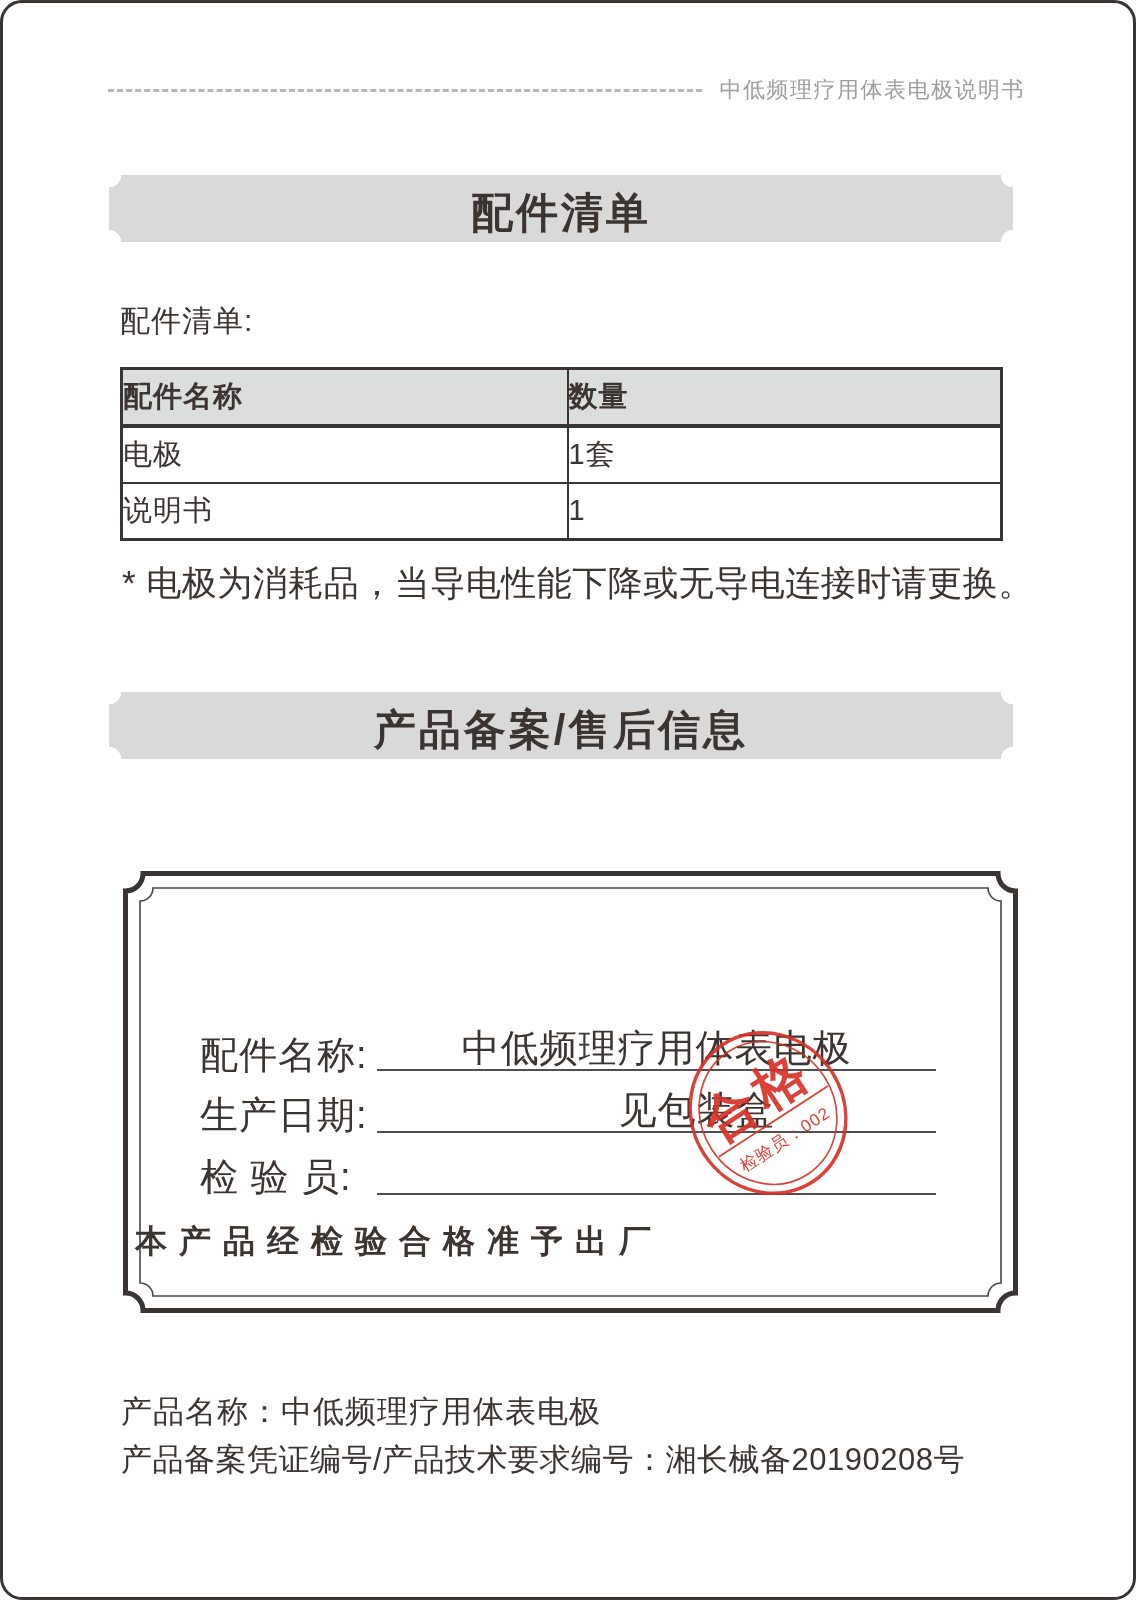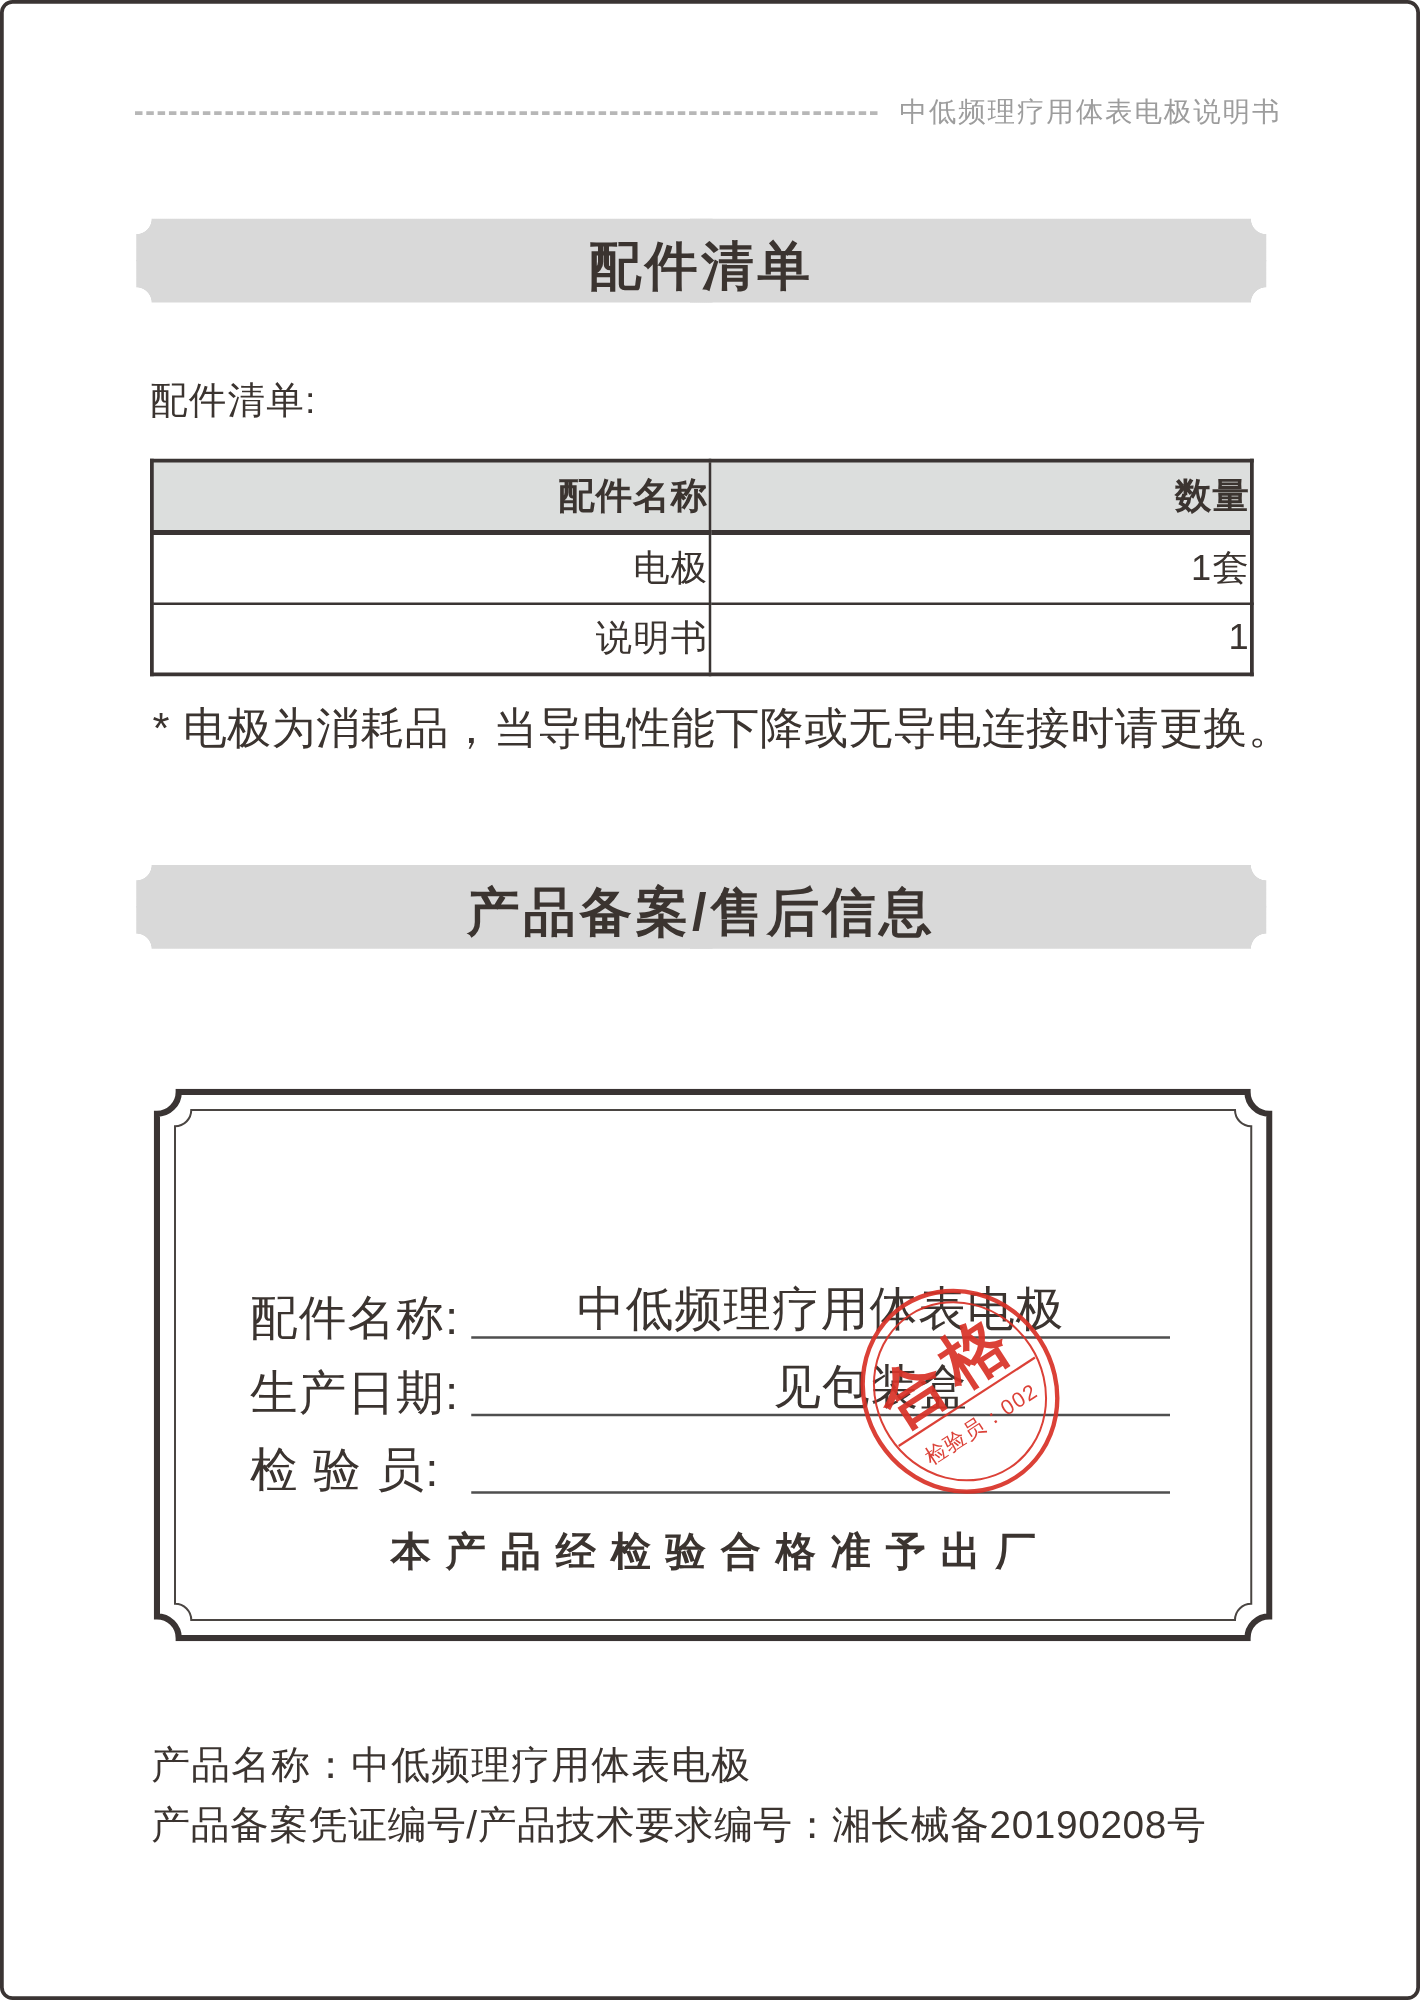--- a/index.html
+++ b/index.html
@@ -2,21 +2,21 @@
 <html><head>
 <meta charset="utf-8">
 <style>
   * { margin:0; padding:0; box-sizing:border-box; }
   html,body { background:#ffffff; }
   .page {
     position:relative;
     width:1136px; height:1600px;
     background:#ffffff;
     border:3px solid #3a3433;
-    border-radius:10px;
+    border-radius:22px;
     font-family:"Liberation Sans", sans-serif;
     color:#3b3430;
     overflow:hidden;
   }
 
   
   .doc-header {
     position:absolute; left:105px; right:108px; top:72px;
     display:flex; align-items:center; gap:18px;
   }
@@ -51,21 +51,21 @@
   .list-label {
     position:absolute; left:117px; top:298px;
     font-size:30px; line-height:40px; letter-spacing:1px;
   }
   table.acc-table {
     position:absolute; left:117px; top:364px; width:883px;
     border-collapse:collapse; table-layout:fixed;
   }
   table.acc-table th, table.acc-table td {
     border:2px solid #3a3433;
-    text-align:right; height:57px;
+    text-align:left; height:57px;
     font-size:29px; letter-spacing:1px;
   }
   table.acc-table { border:3px solid #3a3433; }
   table.acc-table th {
     background:#dcdedd; font-weight:bold;
     border-bottom-width:4px;
   }
   table.acc-table col.c1 { width:446px; }
   .note {
     position:absolute; left:119px; top:560px;
@@ -96,21 +96,21 @@
     text-align:center;
   }
   .fl-1 { top:152px; } .fl-2 { top:214px; } .fl-3 { top:276px; }
   .field-line span {
     display:inline-block; width:100%;
     font-size:38px; line-height:50px; letter-spacing:1px;
   }
   .fl-2 span { padding-left:80px;text-align:center; }
   .cert-footer {
     position:absolute; left:0; right:0; top:350px;
-    text-align:center;
+    text-align:left;
     font-size:32px; font-weight:bold;
     letter-spacing:12px; padding-left:12px;
     line-height:40px;
   }
   .stamp {
     position:absolute; left:560px; top:152px;
     opacity:0.92;
   }
 
   

